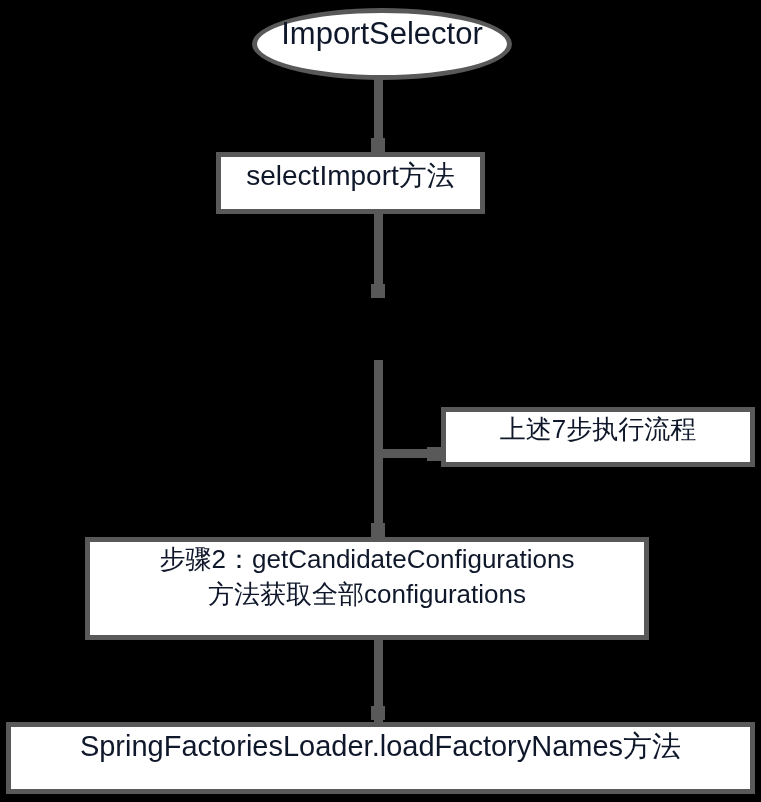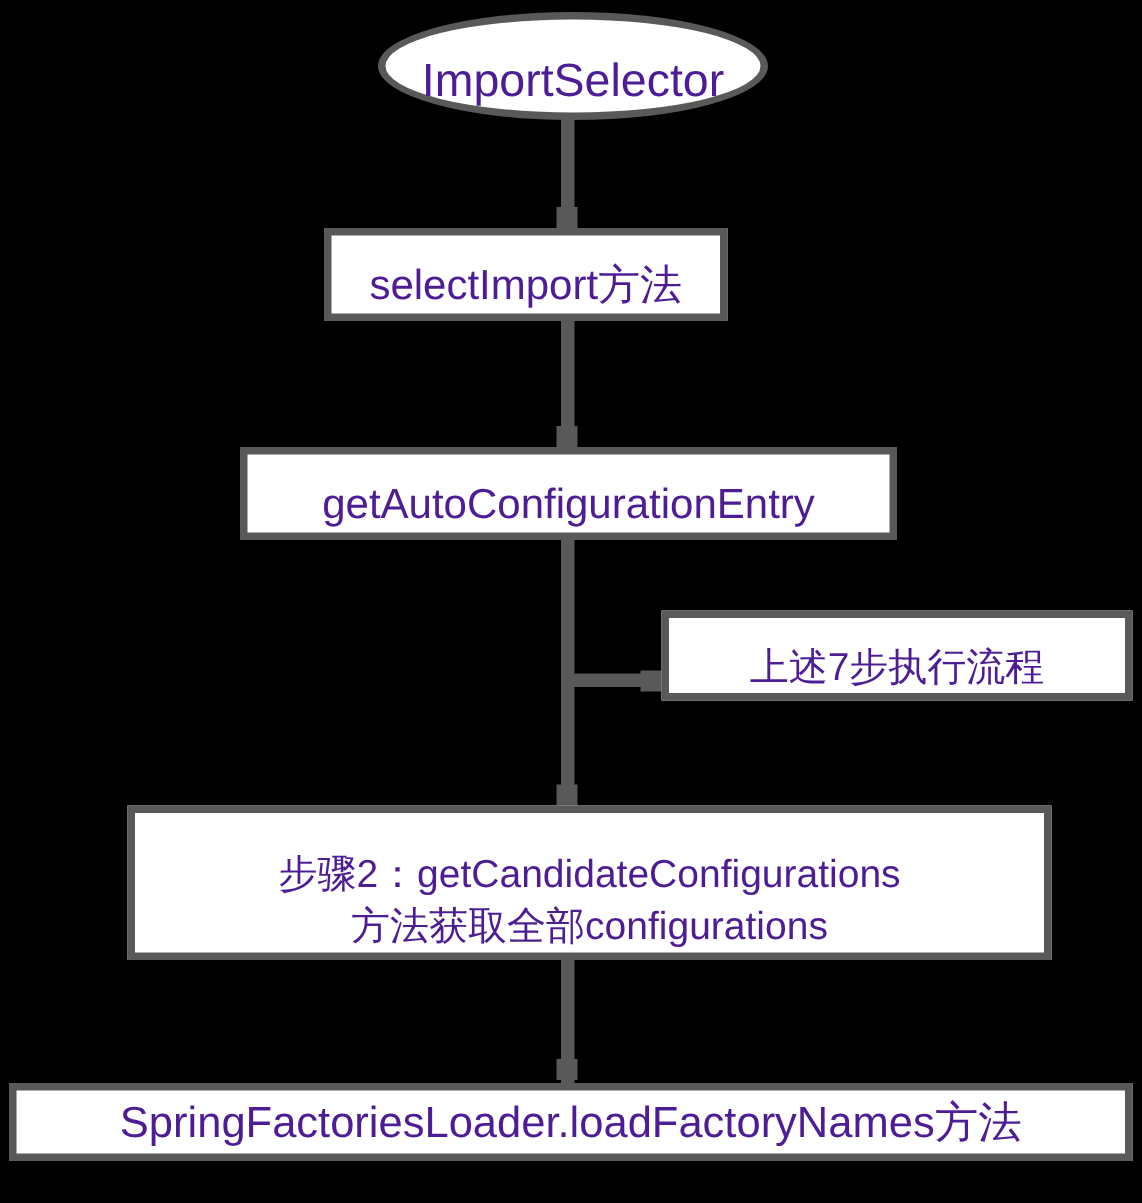--- a/index.html
+++ b/index.html
@@ -21,22 +21,22 @@
     height: 802px;
   }
   .node {
     position: absolute;
     background: #ffffff;
     border: 5px solid #595959;
     box-sizing: border-box;
     display: flex;
     flex-direction: column;
     align-items: center;
-    justify-content: flex-end;
-    color: #4c1d95;
+    justify-content: flex-start;
+    color: #0f172a;
     text-align: center;
     line-height: 1.35;
   }
   .node.ellipse {
     border-radius: 50%;
   }
   .node .line {
     display: block;
     white-space: nowrap;
   }
@@ -57,26 +57,26 @@
     width: 438px; height: 62px;
     font-size: 28px;
   }
   #node-seven-steps {
     left: 441px; top: 407px;
     width: 314px; height: 60px;
     font-size: 26px;
   }
   #node-candidate-configs {
     left: 85px; top: 537px;
-    width: 616px; height: 103px;
+    width: 564px; height: 103px;
     font-size: 26px;
   }
   #node-spring-factories {
     left: 6px; top: 722px;
-    width: 749px; height: 52px;
+    width: 749px; height: 72px;
     font-size: 29px;
   }
 
   
   .conn {
     position: absolute;
     background: #595959;
   }
   .arrowhead {
     position: absolute;
@@ -107,23 +107,20 @@
   <div class="arrowhead" style="left:371px; top:706px;"></div>
 
   <div class="node ellipse" id="node-import-selector">
     <span class="line">ImportSelector</span>
   </div>
 
   <div class="node" id="node-select-import">
     <span class="line">selectImport方法</span>
   </div>
 
-  <div class="node" id="node-get-auto-config-entry">
-    <span class="line">getAutoConfigurationEntry</span>
-  </div>
 
   <div class="node" id="node-seven-steps">
     <span class="line">上述7步执行流程</span>
   </div>
 
   <div class="node" id="node-candidate-configs">
     <span class="line">步骤2：getCandidateConfigurations</span>
     <span class="line">方法获取全部configurations</span>
   </div>
 

